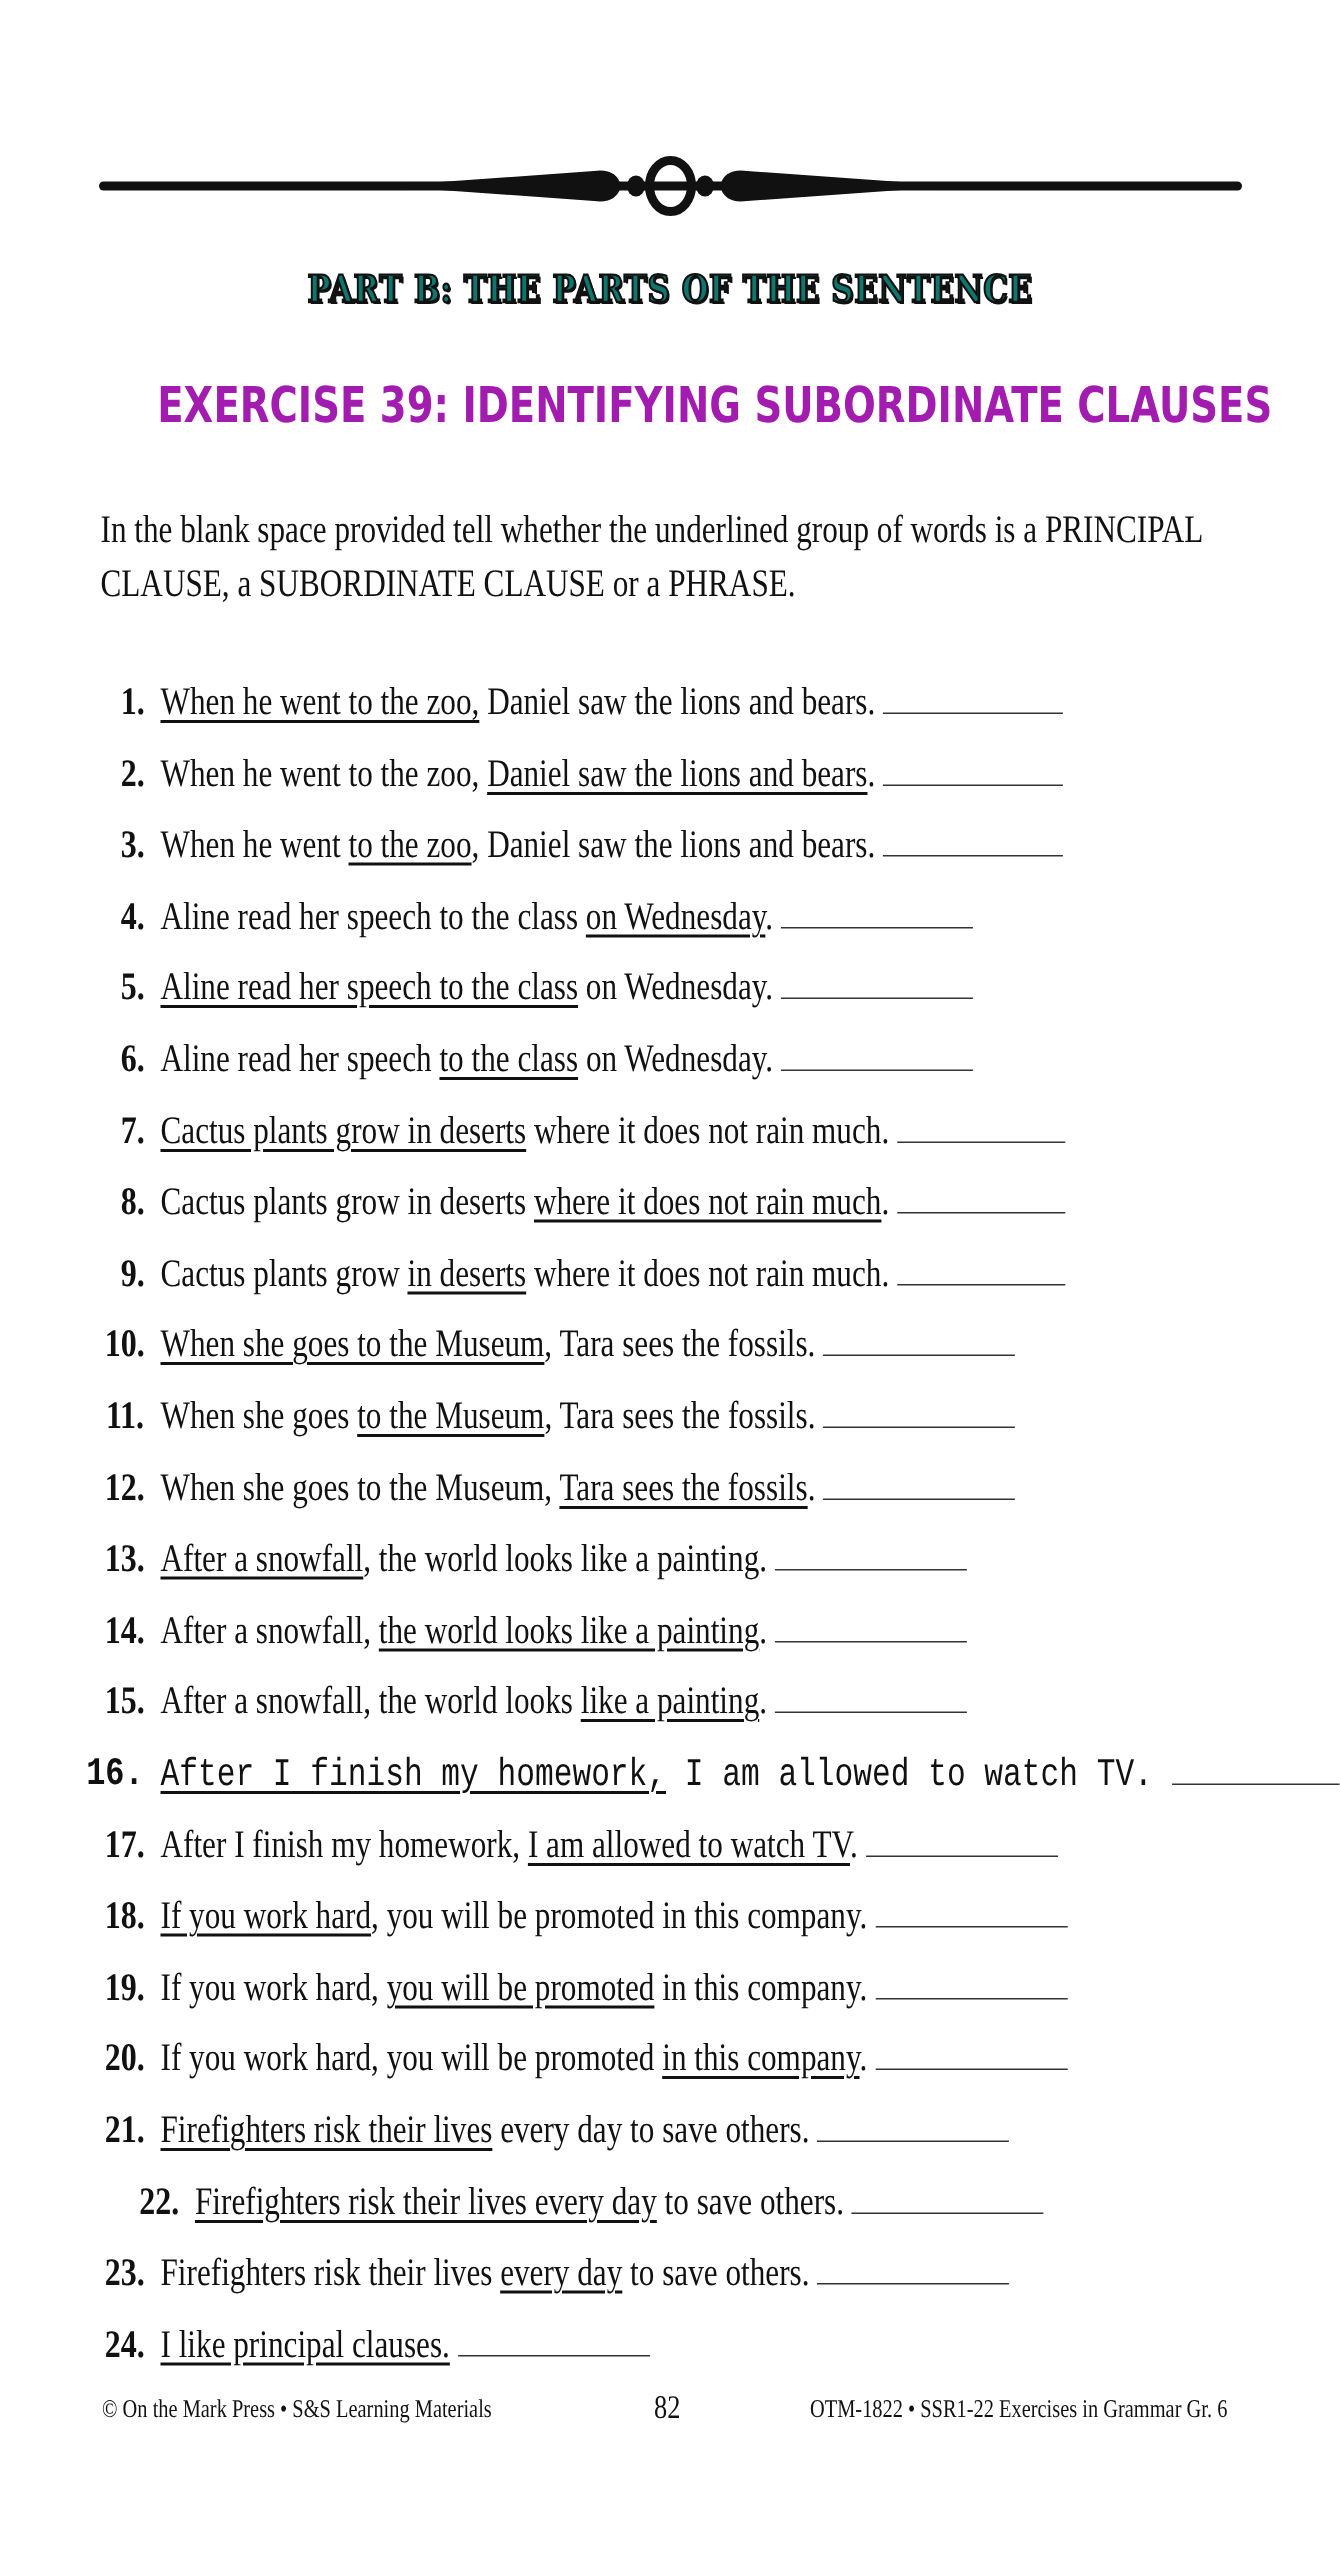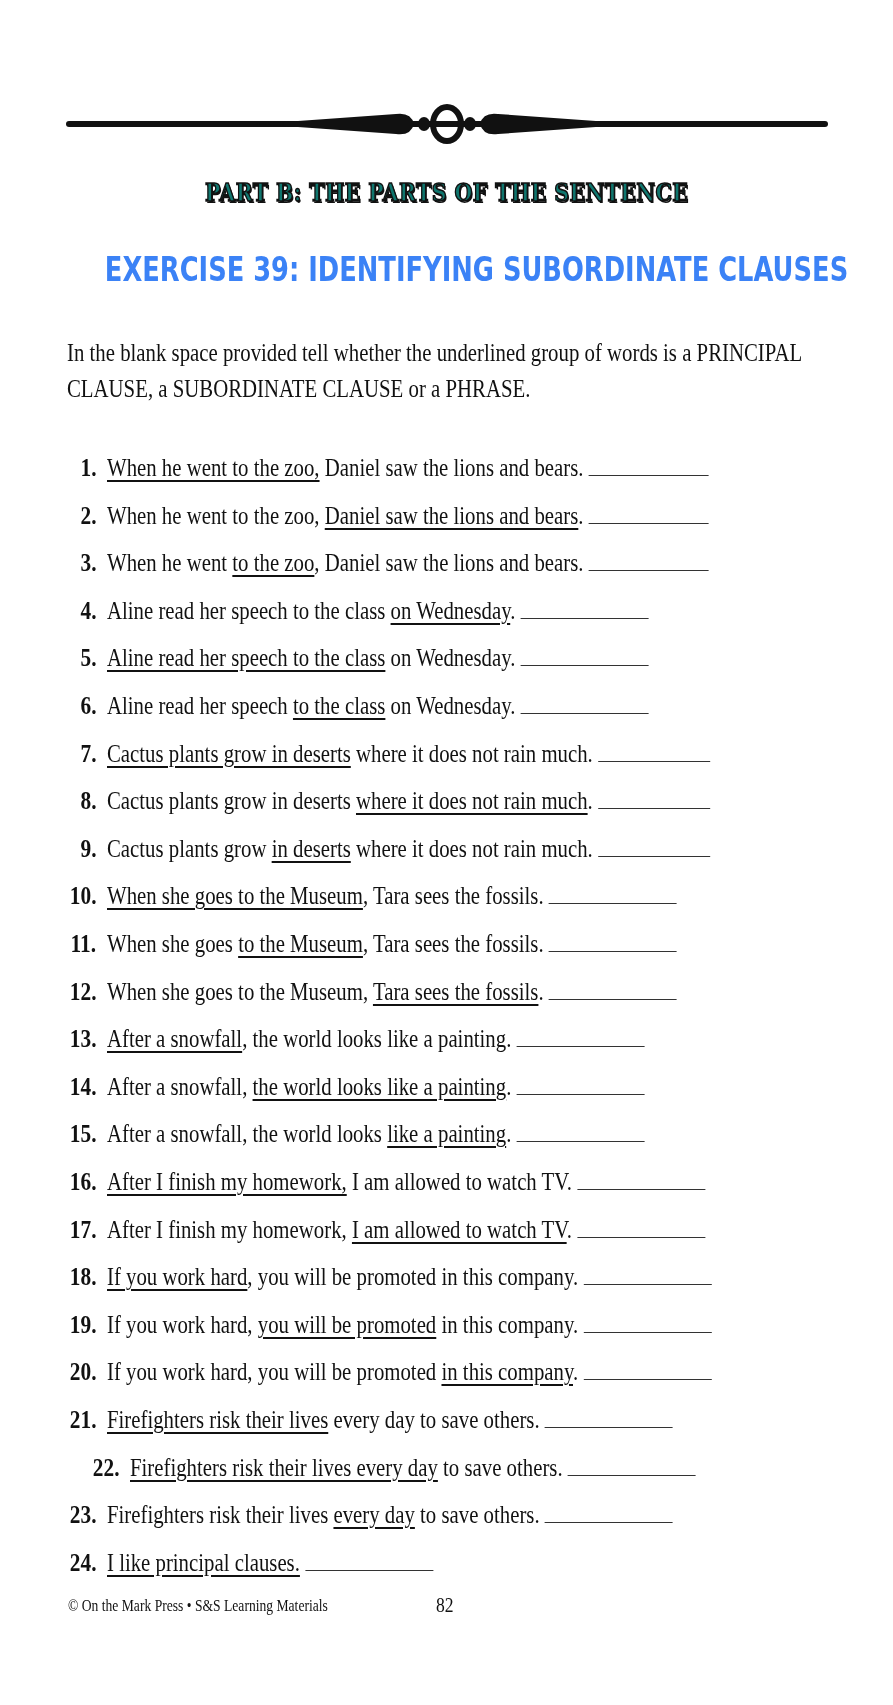--- a/index.html
+++ b/index.html
@@ -12,21 +12,21 @@
     position: absolute; left: 0; width: 893px; top: 178px; text-align: center;
     font-family: "DejaVu Serif", serif; font-weight: bold; font-size: 25px; letter-spacing: 0.5px;
     color: #0f766e;
     -webkit-text-stroke: 1.6px #111;
     text-shadow: 1.5px 1.5px 0 #111;
   }
   .part-title span { display: inline-block; transform: scaleX(0.82); transform-origin: center; white-space: nowrap; }
 
   .exercise-title {
     position: absolute; left: 0; width: 893px; top: 250px; text-align: left;
-    font-family: "DejaVu Sans", sans-serif; font-weight: bold; font-size: 33px; color: #3b82f6;
+    font-family: "DejaVu Sans", sans-serif; font-weight: bold; font-size: 33px; color: #a21caf;
   }
   .exercise-title span { display: inline-block; transform: scaleX(0.78); transform-origin: center; white-space: nowrap; }
 
   .cond { display: inline-block; transform: scaleX(0.80); transform-origin: left center; white-space: nowrap; }
 
   .instructions {
     position: absolute; left: 67px; top: 335px;
     font-family: "Liberation Serif", serif; font-size: 26px; line-height: 36px; color: #111;
   }
   .instructions .line { display: block; height: 36px; }
@@ -135,21 +135,21 @@
         <span class="text"><span class="cond"><span></span><span class="u">After a snowfall</span><span>, the world looks like a painting. </span><span class="blank" style="width:160px"></span></span></span>
       </div>
       <div class="item" style="top: 618.8px;">
         <span class="num"><span>14.</span></span>
         <span class="text"><span class="cond"><span>After a snowfall, </span><span class="u">the world looks like a painting</span><span>. </span><span class="blank" style="width:160px"></span></span></span>
       </div>
       <div class="item" style="top: 666.4px;">
         <span class="num"><span>15.</span></span>
         <span class="text"><span class="cond"><span>After a snowfall, the world looks </span><span class="u">like a painting</span><span>. </span><span class="blank" style="width:160px"></span></span></span>
       </div>
-      <div class="item" style="top: 714px;">
+      <div class="item" style="top: 714px; font-family: Liberation Mono, monospace;">
         <span class="num"><span>16.</span></span>
         <span class="text"><span class="cond"><span></span><span class="u">After I finish my homework,</span><span> I am allowed to watch TV. </span><span class="blank" style="width:160px"></span></span></span>
       </div>
       <div class="item" style="top: 761.6px;">
         <span class="num"><span>17.</span></span>
         <span class="text"><span class="cond"><span>After I finish my homework, </span><span class="u">I am allowed to watch TV</span><span>. </span><span class="blank" style="width:160px"></span></span></span>
       </div>
       <div class="item" style="top: 809.2px;">
         <span class="num"><span>18.</span></span>
         <span class="text"><span class="cond"><span></span><span class="u">If you work hard</span><span>, you will be promoted in this company. </span><span class="blank" style="width:160px"></span></span></span>
@@ -176,14 +176,15 @@
       </div>
       <div class="item" style="top: 1094.8px;">
         <span class="num"><span>24.</span></span>
         <span class="text"><span class="cond"><span></span><span class="u">I like principal clauses.</span><span> </span><span class="blank" style="width:160px"></span></span></span>
       </div>
     </div>
 
   <div class="footer">
     <span class="left"><span class="cond">© On the Mark Press • S&amp;S Learning Materials</span></span>
     <span class="center"><span class="cond">82</span></span>
+    <span class="right"><span class="cond">OTM-1822 • SSR1-22 Exercises in Grammar Gr. 6</span></span>
   </div>
 </div>
 
 </body></html>

